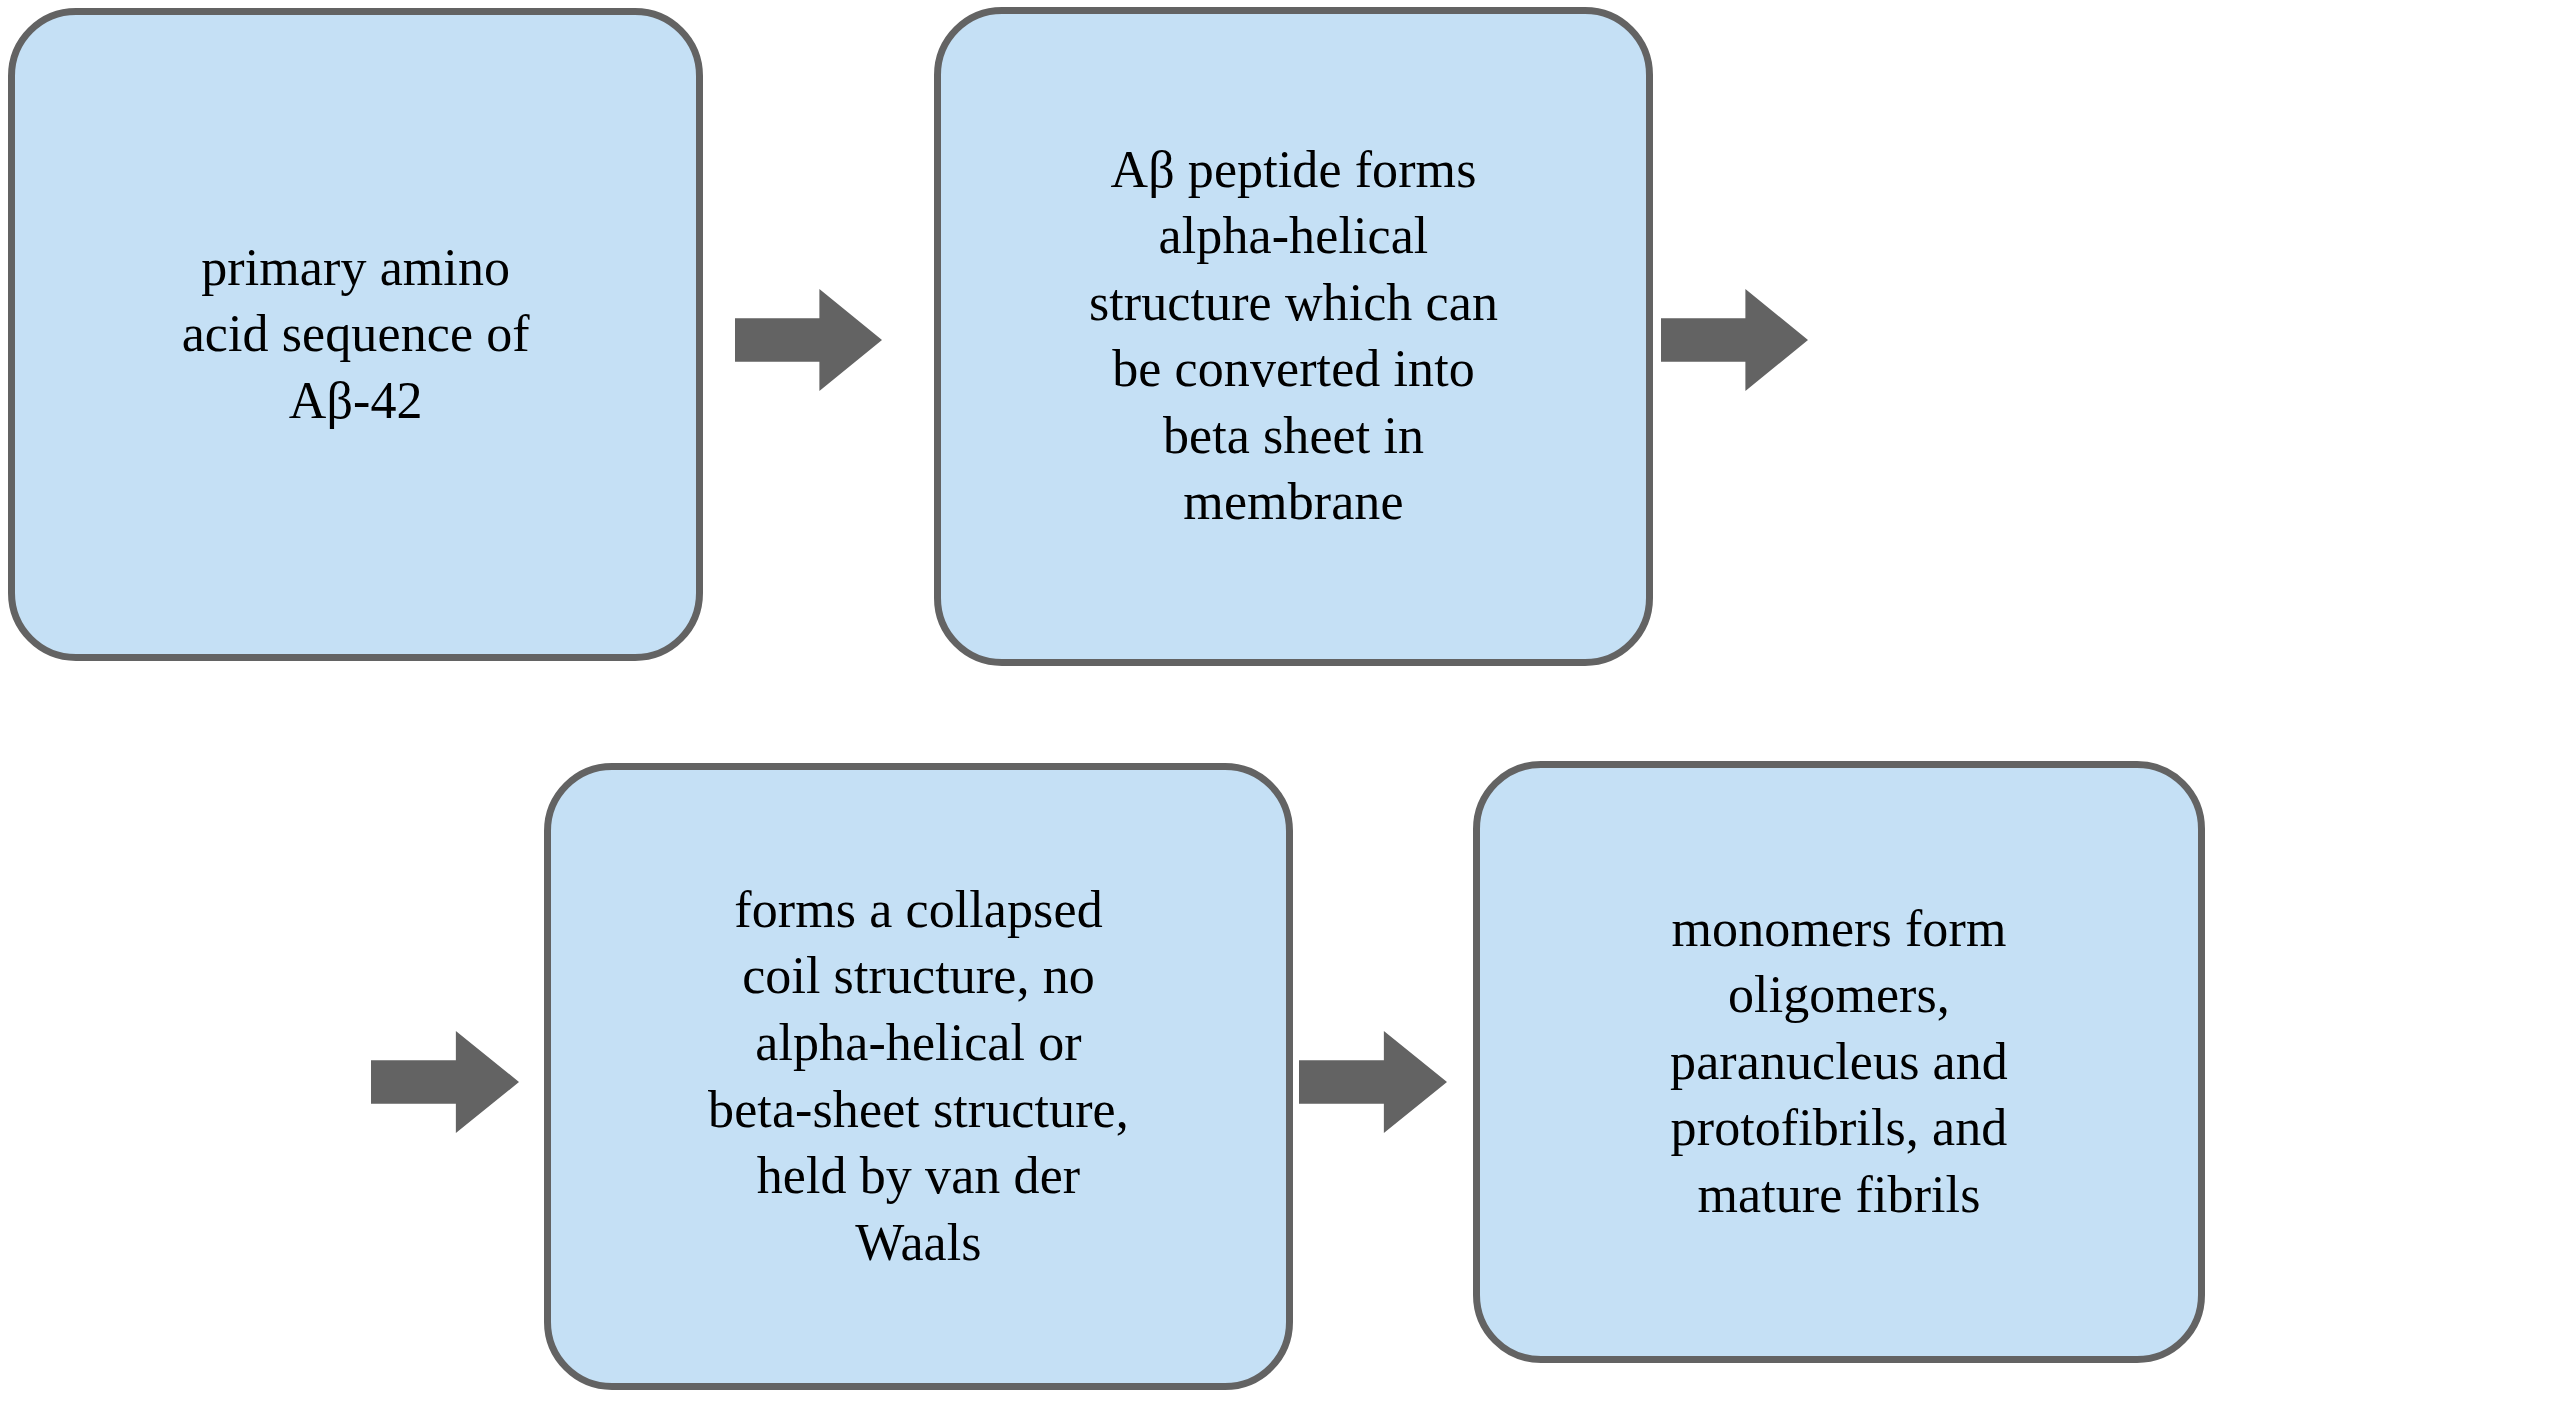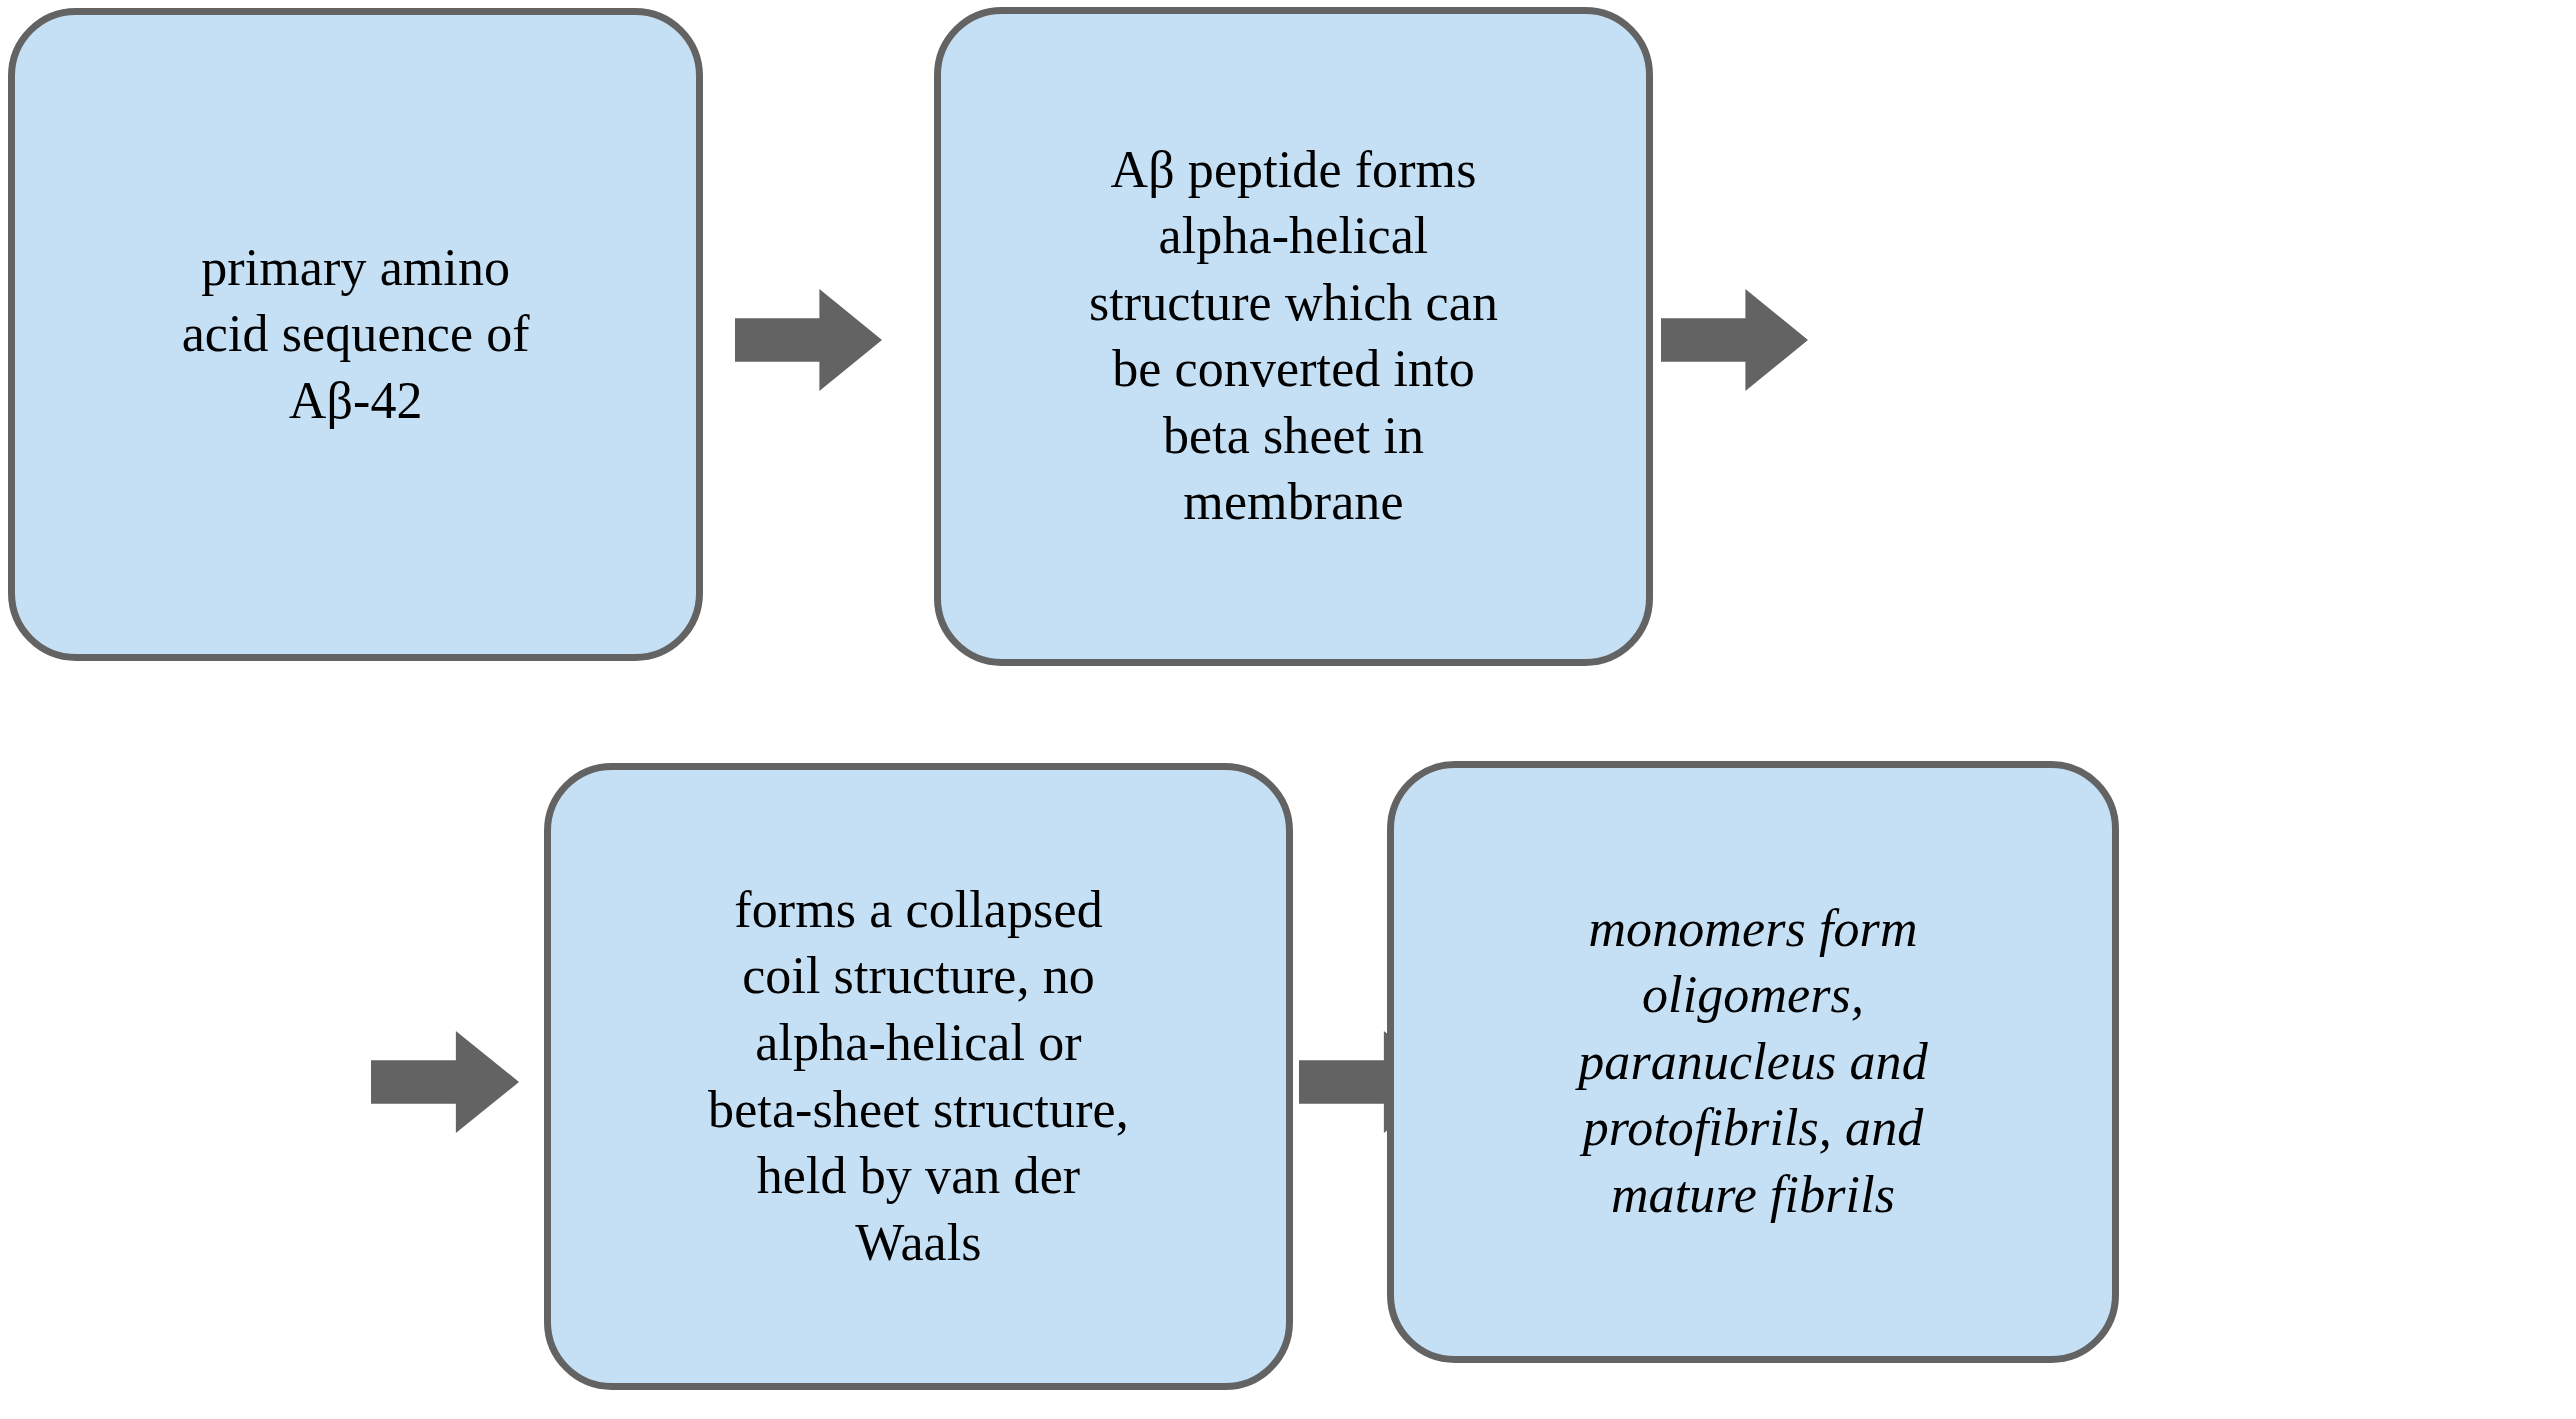--- a/index.html
+++ b/index.html
@@ -44,21 +44,21 @@
     font-size: 52px;
     letter-spacing: 0.1px;
     white-space: pre-line;
   }
 
   
   #node-1 { left: 8.2px;   top: 8.2px;   width: 695px; height: 653px; justify-content: center; }
   #node-2 { left: 914px; top: 6.8px;   width: 719px; height: 659px; margin-left: 20px; }
   #node-3 { left: 1838px; top: 5.4px;    width: 730px; height: 661px; }
   #node-4 { left: 544px;  top: 763px; width: 749px; height: 627px; }
-  #node-5 { left: 1387px; top: 761px; width: 732px; height: 602px; font-style: italic; }
+  #node-5 { left: 1473px; top: 761px; width: 732px; height: 602px; }
 
   
   .arrow {
     position: absolute;
   }
   .arrow svg { display: block; width: 100%; height: 100%; }
 
   #arrow-1 { left: 735px; top: 289px;  width: 147px; height: 102px; }
   #arrow-2 { left: 1661px; top: 289px;  width: 147px; height: 102px; }
   #arrow-3 { left: 371px;  top: 1031px; width: 148px; height: 102px; }

